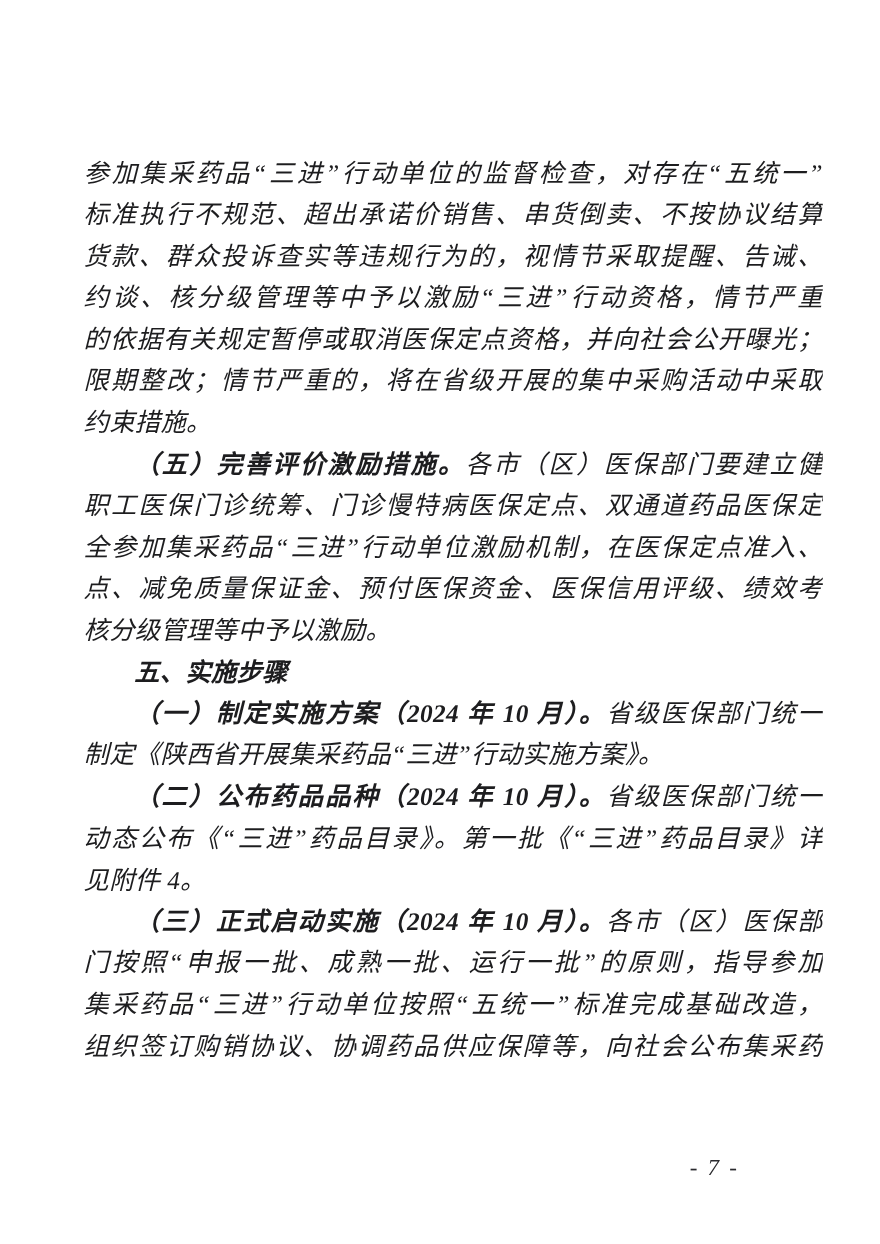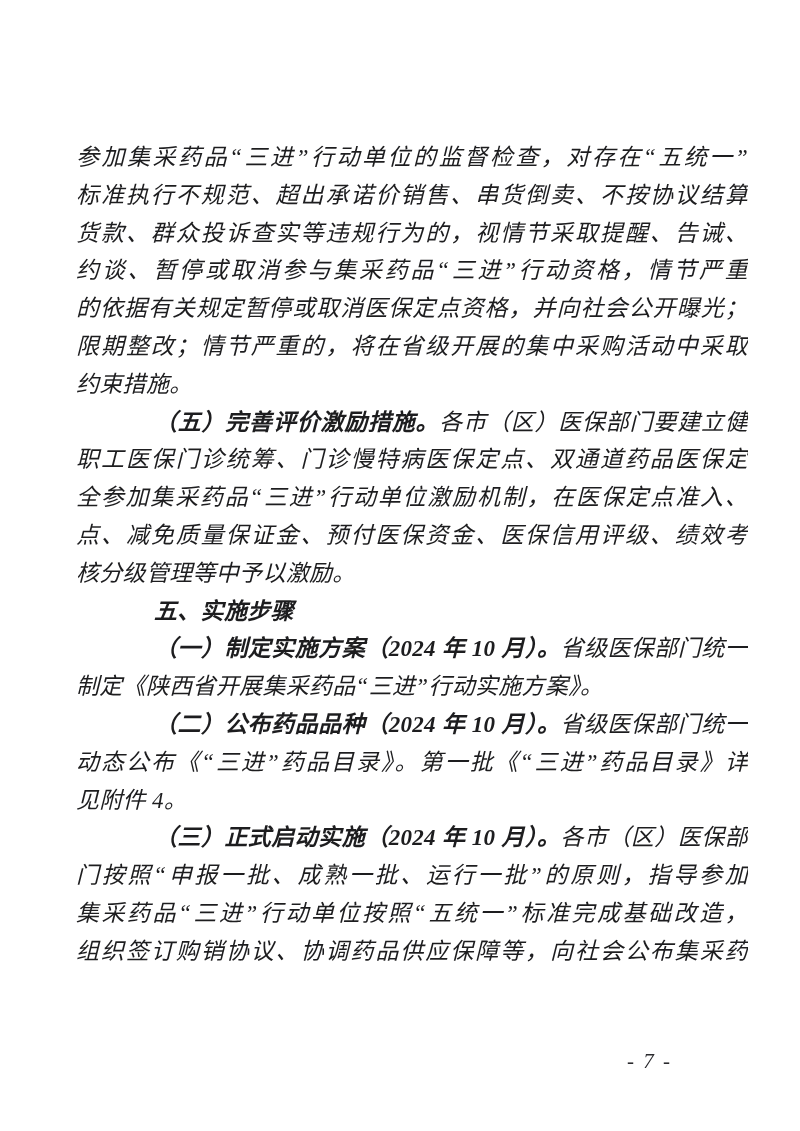--- a/index.html
+++ b/index.html
@@ -30,41 +30,41 @@
     word-break: break-all;
     letter-spacing: 0.3px;
   }
   .line.j {
     text-align: justify;
     text-align-last: justify;
   }
   .line.ind {
     padding-left: 46px;
   }
-  .b { font-weight: 700; margin-left: 32px; }
+  .b { font-weight: 700; }
   .page-number {
     position: absolute;
     top: 1048px;
     right: 128px;
     font-size: 21px;
     line-height: 26px;
     letter-spacing: 2px;
     color: #2a2a2e;
     text-align: right;
   }
 </style>
 </head>
 <body>
 
 <div class="page">
   <div class="body-text">
       <div class="line j"><span>参加集采药品“三进”行动单位的监督检查，对存在“五统一”</span></div>
       <div class="line j"><span>标准执行不规范、超出承诺价销售、串货倒卖、不按协议结算</span></div>
       <div class="line j"><span>货款、群众投诉查实等违规行为的，视情节采取提醒、告诫、</span></div>
-      <div class="line j"><span>约谈、暂停或取消参与集采药品“三进”行动资格，情节严重</span></div>
+      <div class="line j"><span>约谈、核分级管理等中予以激励“三进”行动资格，情节严重</span></div>
       <div class="line j"><span>的依据有关规定暂停或取消医保定点资格，并向社会公开曝光；</span></div>
       <div class="line j"><span>限期整改；情节严重的，将在省级开展的集中采购活动中采取</span></div>
       <div class="line"><span>约束措施。</span></div>
       <div class="line j ind"><span class="b">（五）完善评价激励措施。</span><span>各市（区）医保部门要建立健</span></div>
       <div class="line j"><span>职工医保门诊统筹、门诊慢特病医保定点、双通道药品医保定</span></div>
       <div class="line j"><span>全参加集采药品“三进”行动单位激励机制，在医保定点准入、</span></div>
       <div class="line j"><span>点、减免质量保证金、预付医保资金、医保信用评级、绩效考</span></div>
       <div class="line"><span>核分级管理等中予以激励。</span></div>
       <div class="line ind"><span class="b">五、实施步骤</span></div>
       <div class="line j ind"><span class="b">（一）制定实施方案（2024 年 10 月）。</span><span>省级医保部门统一</span></div>

